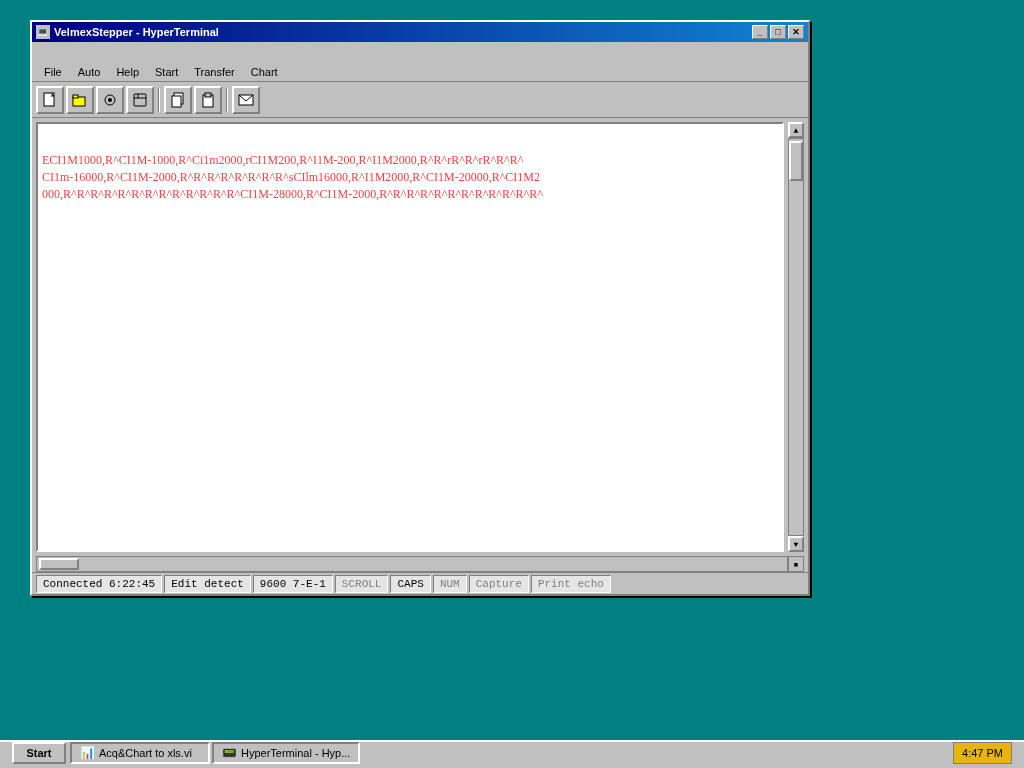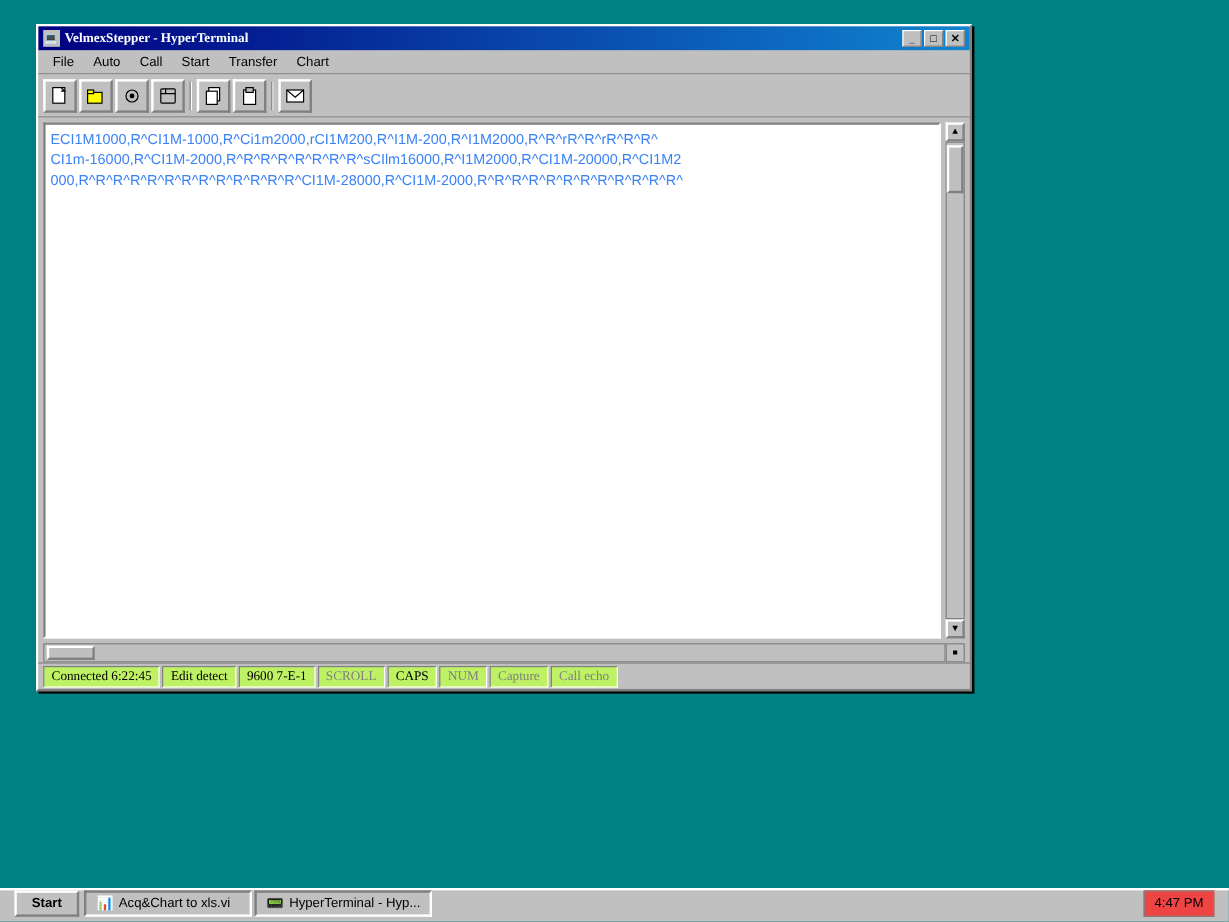--- a/index.html
+++ b/index.html
@@ -58,21 +58,21 @@
       font-size: 11px;
       cursor: pointer;
       min-width: 140px;
       gap: 4px;
     }
     .taskbar-item.active {
       border-color: #808080 #ffffff #ffffff #808080;
       background: #c0c0c0;
     }
     .taskbar-clock {
-      background: #ef4444;
+      background: #eab308;
       border: 1px solid #808080;
       padding: 2px 8px;
       font-family: Arial, sans-serif;
       font-size: 11px;
       height: 22px;
       display: flex;
       align-items: center;
     }
 
     
@@ -105,21 +105,21 @@
       width: 14px;
       height: 14px;
       background: #c0c0c0;
       display: flex;
       align-items: center;
       justify-content: center;
       font-size: 9px;
     }
     .titlebar-text {
       color: white;
-      font-family: Liberation Serif, serif;
+      font-family: Liberation Sans, sans-serif;
       font-size: 11px;
       font-weight: bold;
     }
     .titlebar-buttons {
       display: flex;
       gap: 2px;
     }
     .title-btn {
       width: 16px;
       height: 14px;
@@ -136,20 +136,21 @@
     }
 
     
     .menubar {
       background: #c0c0c0;
       height: 20px;
       display: flex;
       align-items: center;
       padding: 0 4px;
       border-bottom: 1px solid #808080;
+      margin-top: 20px;
     }
     .menu-item {
       padding: 2px 8px;
       font-family: Arial, sans-serif;
       font-size: 11px;
       cursor: pointer;
       height: 100%;
       display: flex;
       align-items: center;
     }
@@ -195,26 +196,27 @@
       flex: 1;
       background: #ffffff;
       border: 2px solid;
       border-color: #808080 #ffffff #ffffff #808080;
       min-height: 430px;
       padding: 4px;
       overflow: hidden;
       position: relative;
     }
     .terminal-text {
-      font-family: Liberation Sans, sans-serif;
+      font-family: Liberation Serif, serif;
       font-size: 12px;
-      color: #3b82f6;
+      color: #ef4444;
       white-space: pre-wrap;
       word-break: break-all;
       line-height: 1.4;
+      margin-top: 24px;
     }
 
     
     .scrollbar {
       width: 16px;
       display: flex;
       flex-direction: column;
       background: #c0c0c0;
     }
     .scroll-btn {
@@ -251,25 +253,25 @@
       background: #c0c0c0;
       height: 22px;
       display: flex;
       align-items: center;
       padding: 0 4px;
       gap: 2px;
       border-top: 1px solid #808080;
     }
     .status-item {
       height: 18px;
-      background: #bef264;
+      background: #e5e5e5;
       border: 1px solid;
       border-color: #808080 #ffffff #ffffff #808080;
       padding: 0 6px;
-      font-family: Liberation Serif, serif;
+      font-family: Liberation Mono, monospace;
       font-size: 11px;
       display: flex;
       align-items: center;
     }
     .status-item.inactive {
       color: #808080;
     }
   </style>
 </head>
 <body>
@@ -284,21 +286,21 @@
     <div class="titlebar-buttons">
       <div class="title-btn">_</div>
       <div class="title-btn">□</div>
       <div class="title-btn">✕</div>
     </div>
   </div>
 
   <div class="menubar">
     <span class="menu-item">File</span>
     <span class="menu-item">Auto</span>
-    <span class="menu-item">Call</span>
+    <span class="menu-item">Help</span>
     <span class="menu-item">Start</span>
     <span class="menu-item">Transfer</span>
     <span class="menu-item">Chart</span>
   </div>
 
   <div class="toolbar">
     <div class="toolbar-btn">
       <svg width="16" height="16" viewBox="0 0 16 16" fill="none" xmlns="http://www.w3.org/2000/svg">
         <rect x="2" y="1" width="10" height="13" fill="white" stroke="#000" stroke-width="1"></rect>
         <polyline points="9,1 12,4 9,4" fill="#c0c0c0" stroke="#000" stroke-width="1"></polyline>
@@ -369,21 +371,21 @@
   </div>
 
   <div class="statusbar">
     <div class="status-item">Connected 6:22:45</div>
     <div class="status-item">Edit detect</div>
     <div class="status-item">9600 7-E-1</div>
     <div class="status-item inactive">SCROLL</div>
     <div class="status-item">CAPS</div>
     <div class="status-item inactive">NUM</div>
     <div class="status-item inactive">Capture</div>
-    <div class="status-item inactive">Call echo</div>
+    <div class="status-item inactive">Print echo</div>
   </div>
 </div>
 
 <div class="taskbar">
   <div class="taskbar-start">
     <span style="font-family:Arial; font-size:11px; font-weight:bold;">Start</span>
   </div>
   <div class="taskbar-items">
     <div class="taskbar-item">
       <span style="font-size:12px;">📊</span>

